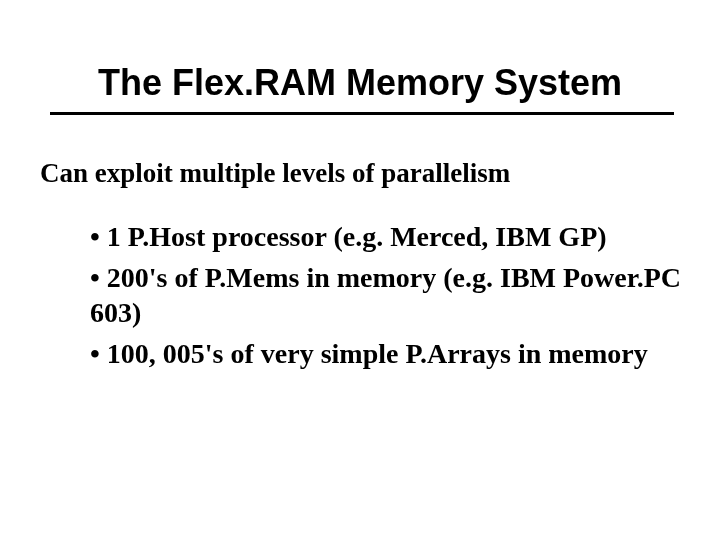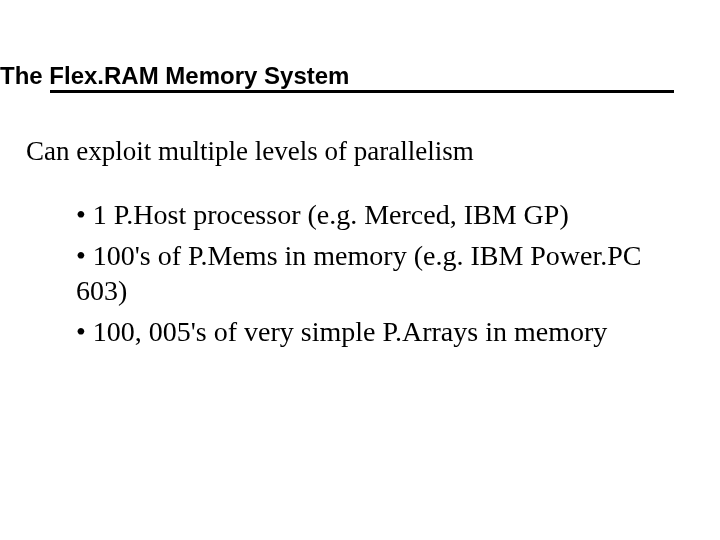--- a/index.html
+++ b/index.html
@@ -13,33 +13,36 @@
   }
   .slide {
     width: 720px;
     height: 540px;
     position: relative;
     box-sizing: border-box;
   }
   .title {
     font-family: Arial, Helvetica, sans-serif;
     font-weight: 900;
-    font-size: 24px;
+    font-size: 36px;
+    text-align: center;
     padding-top: 62px;
+    padding-bottom: 8px;
     letter-spacing: 0px;
   }
   .rule {
     border: none;
     border-top: 3px solid #000000;
     margin: 0 46px 0 50px;
   }
   .body {
-    padding: 42px 30px 0 26px;
+    padding: 42px 30px 0 40px;
     font-size: 27px;
     line-height: 1.25;
+    font-weight: bold;
   }
   .para1 {
     margin-bottom: 28px;
   }
   .para2 {
     margin-bottom: 20px;
   }
   .bullets {
     padding-left: 50px;
     font-size: 28px;
@@ -51,17 +54,17 @@
 </head>
 <body>
 
 <div class="slide">
   <div class="title">The Flex.RAM Memory System</div>
   <hr class="rule">
   <div class="body">
     <div class="para1">Can exploit multiple levels of parallelism</div>
     <div class="bullets">
       <div class="item">• 1 P.Host processor (e.g. Merced, IBM GP)</div>
-      <div class="item">• 100's of P.Mems in memory (e.g. IBM Power.PC 603)</div>
+      <div class="item">• 200's of P.Mems in memory (e.g. IBM Power.PC 603)</div>
       <div class="item">• 100, 005's of very simple P.Arrays in memory</div>
     </div>
   </div>
 </div>
 
 </body></html>

